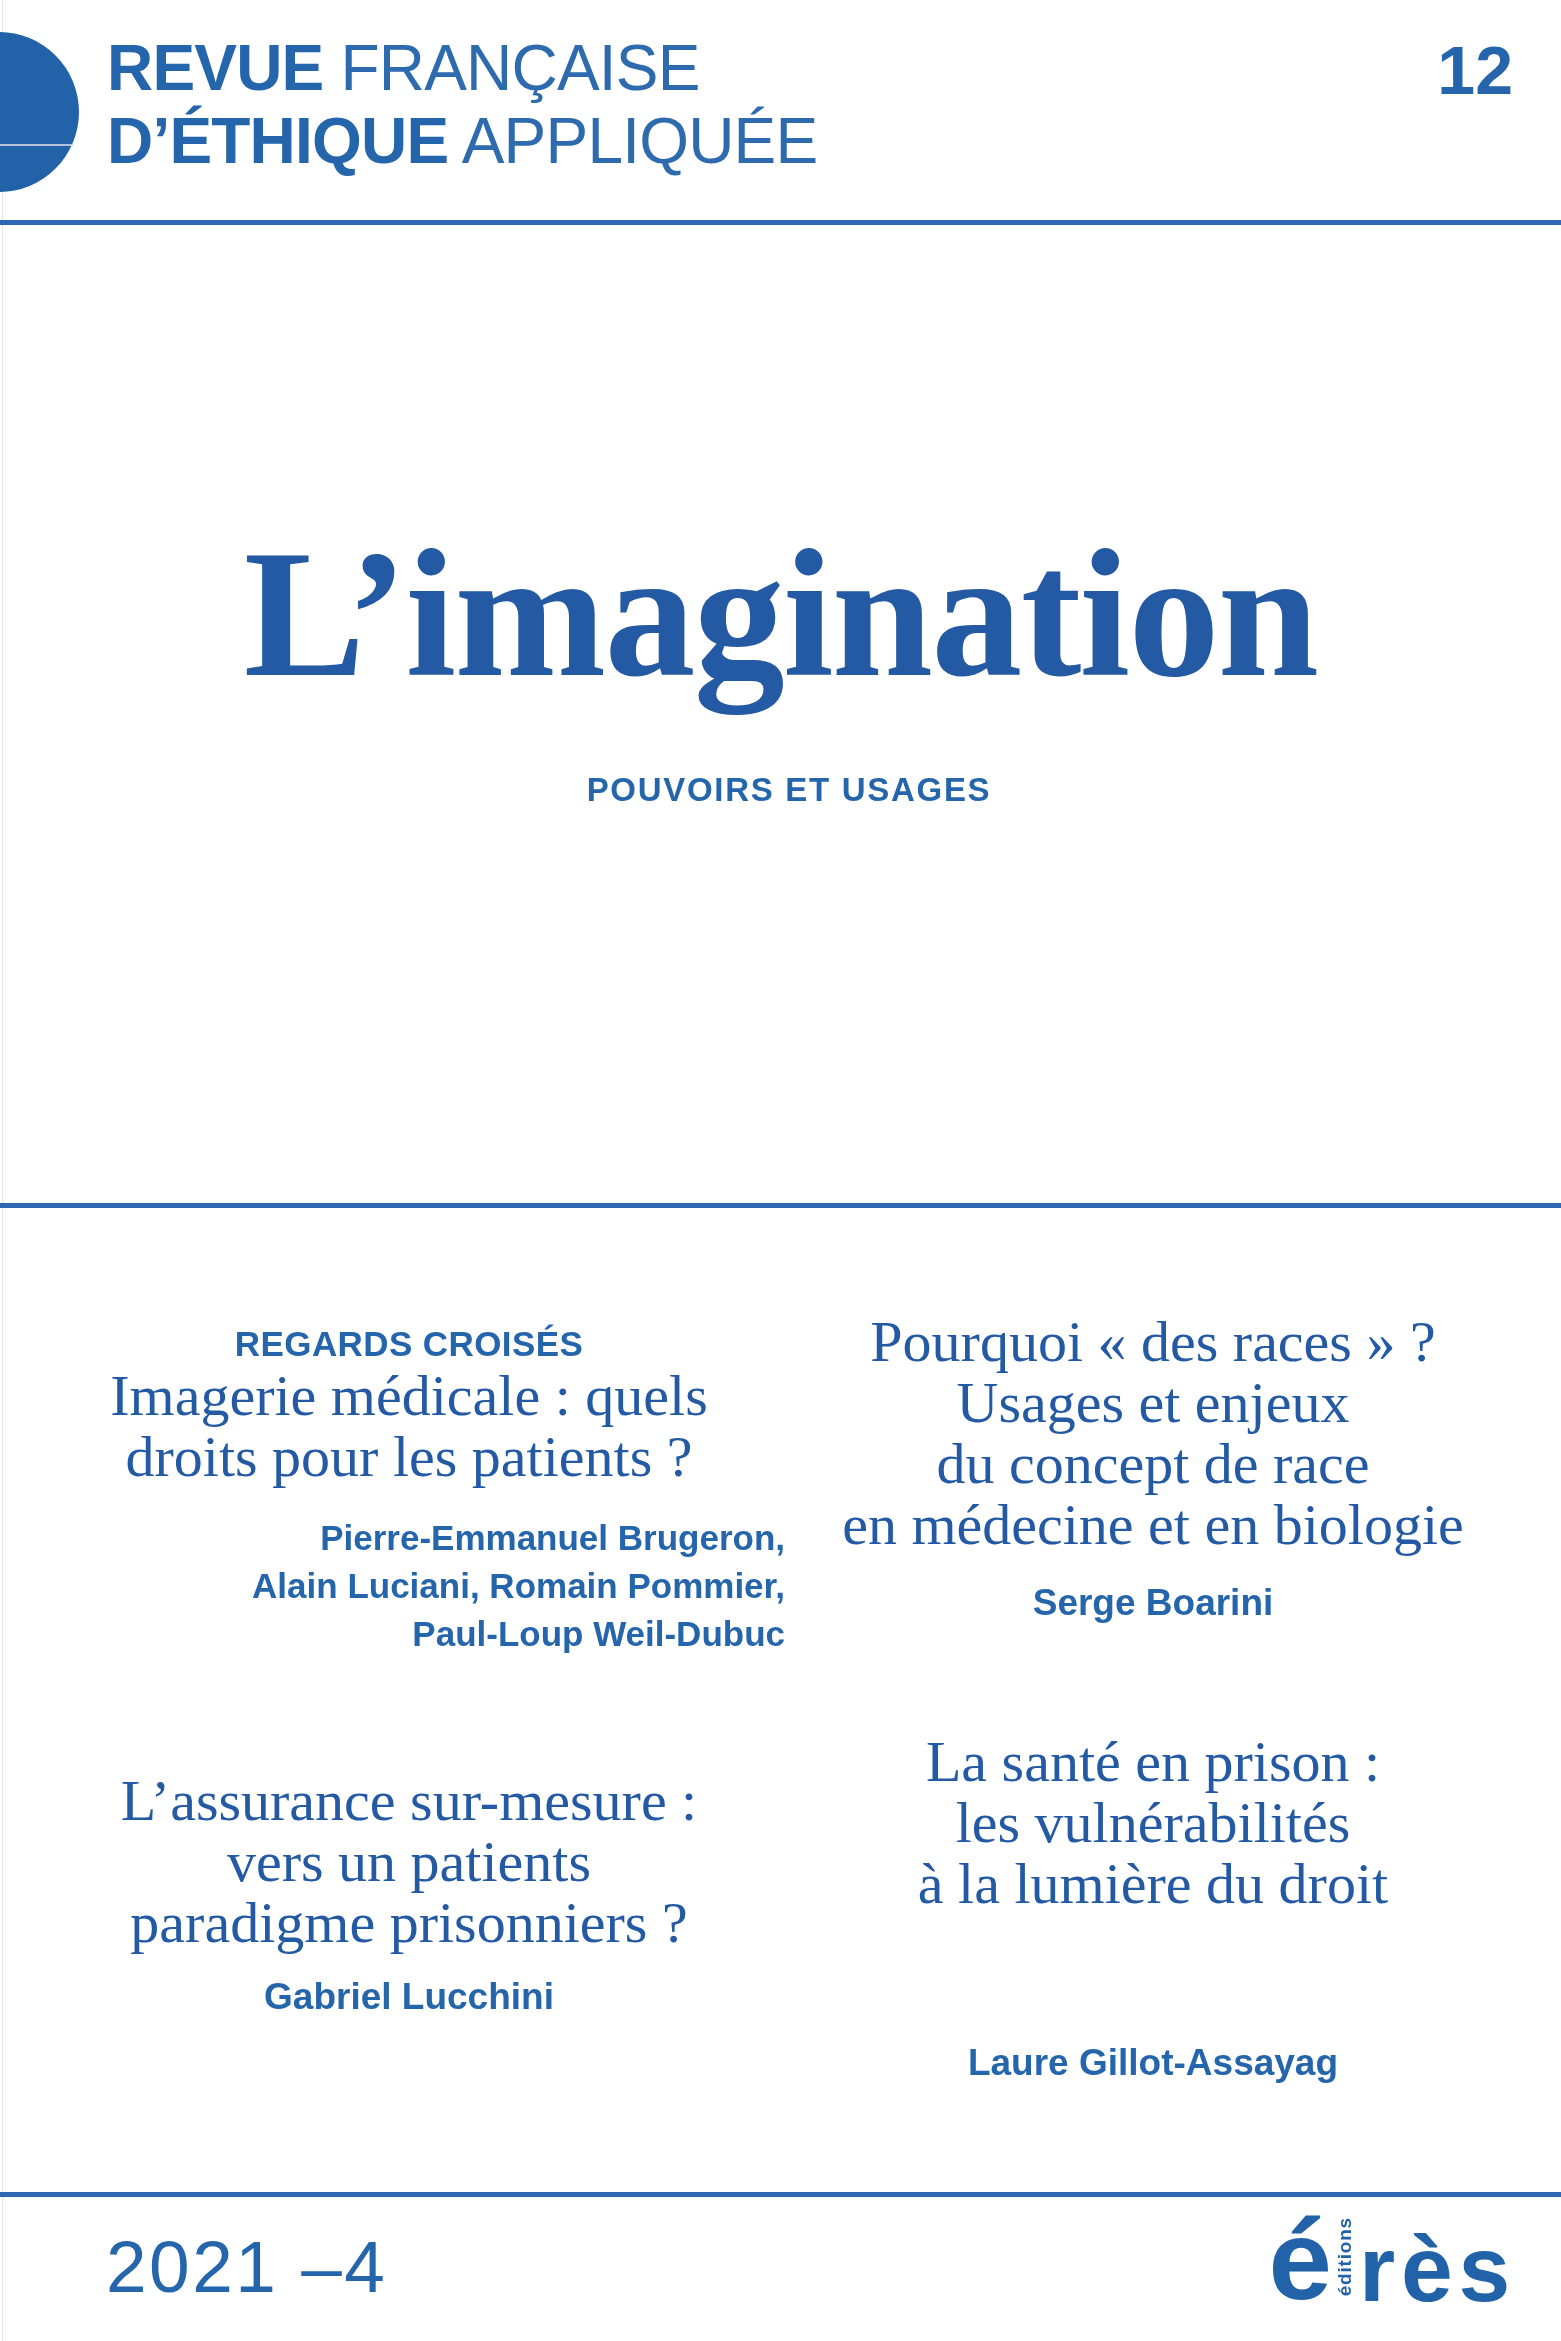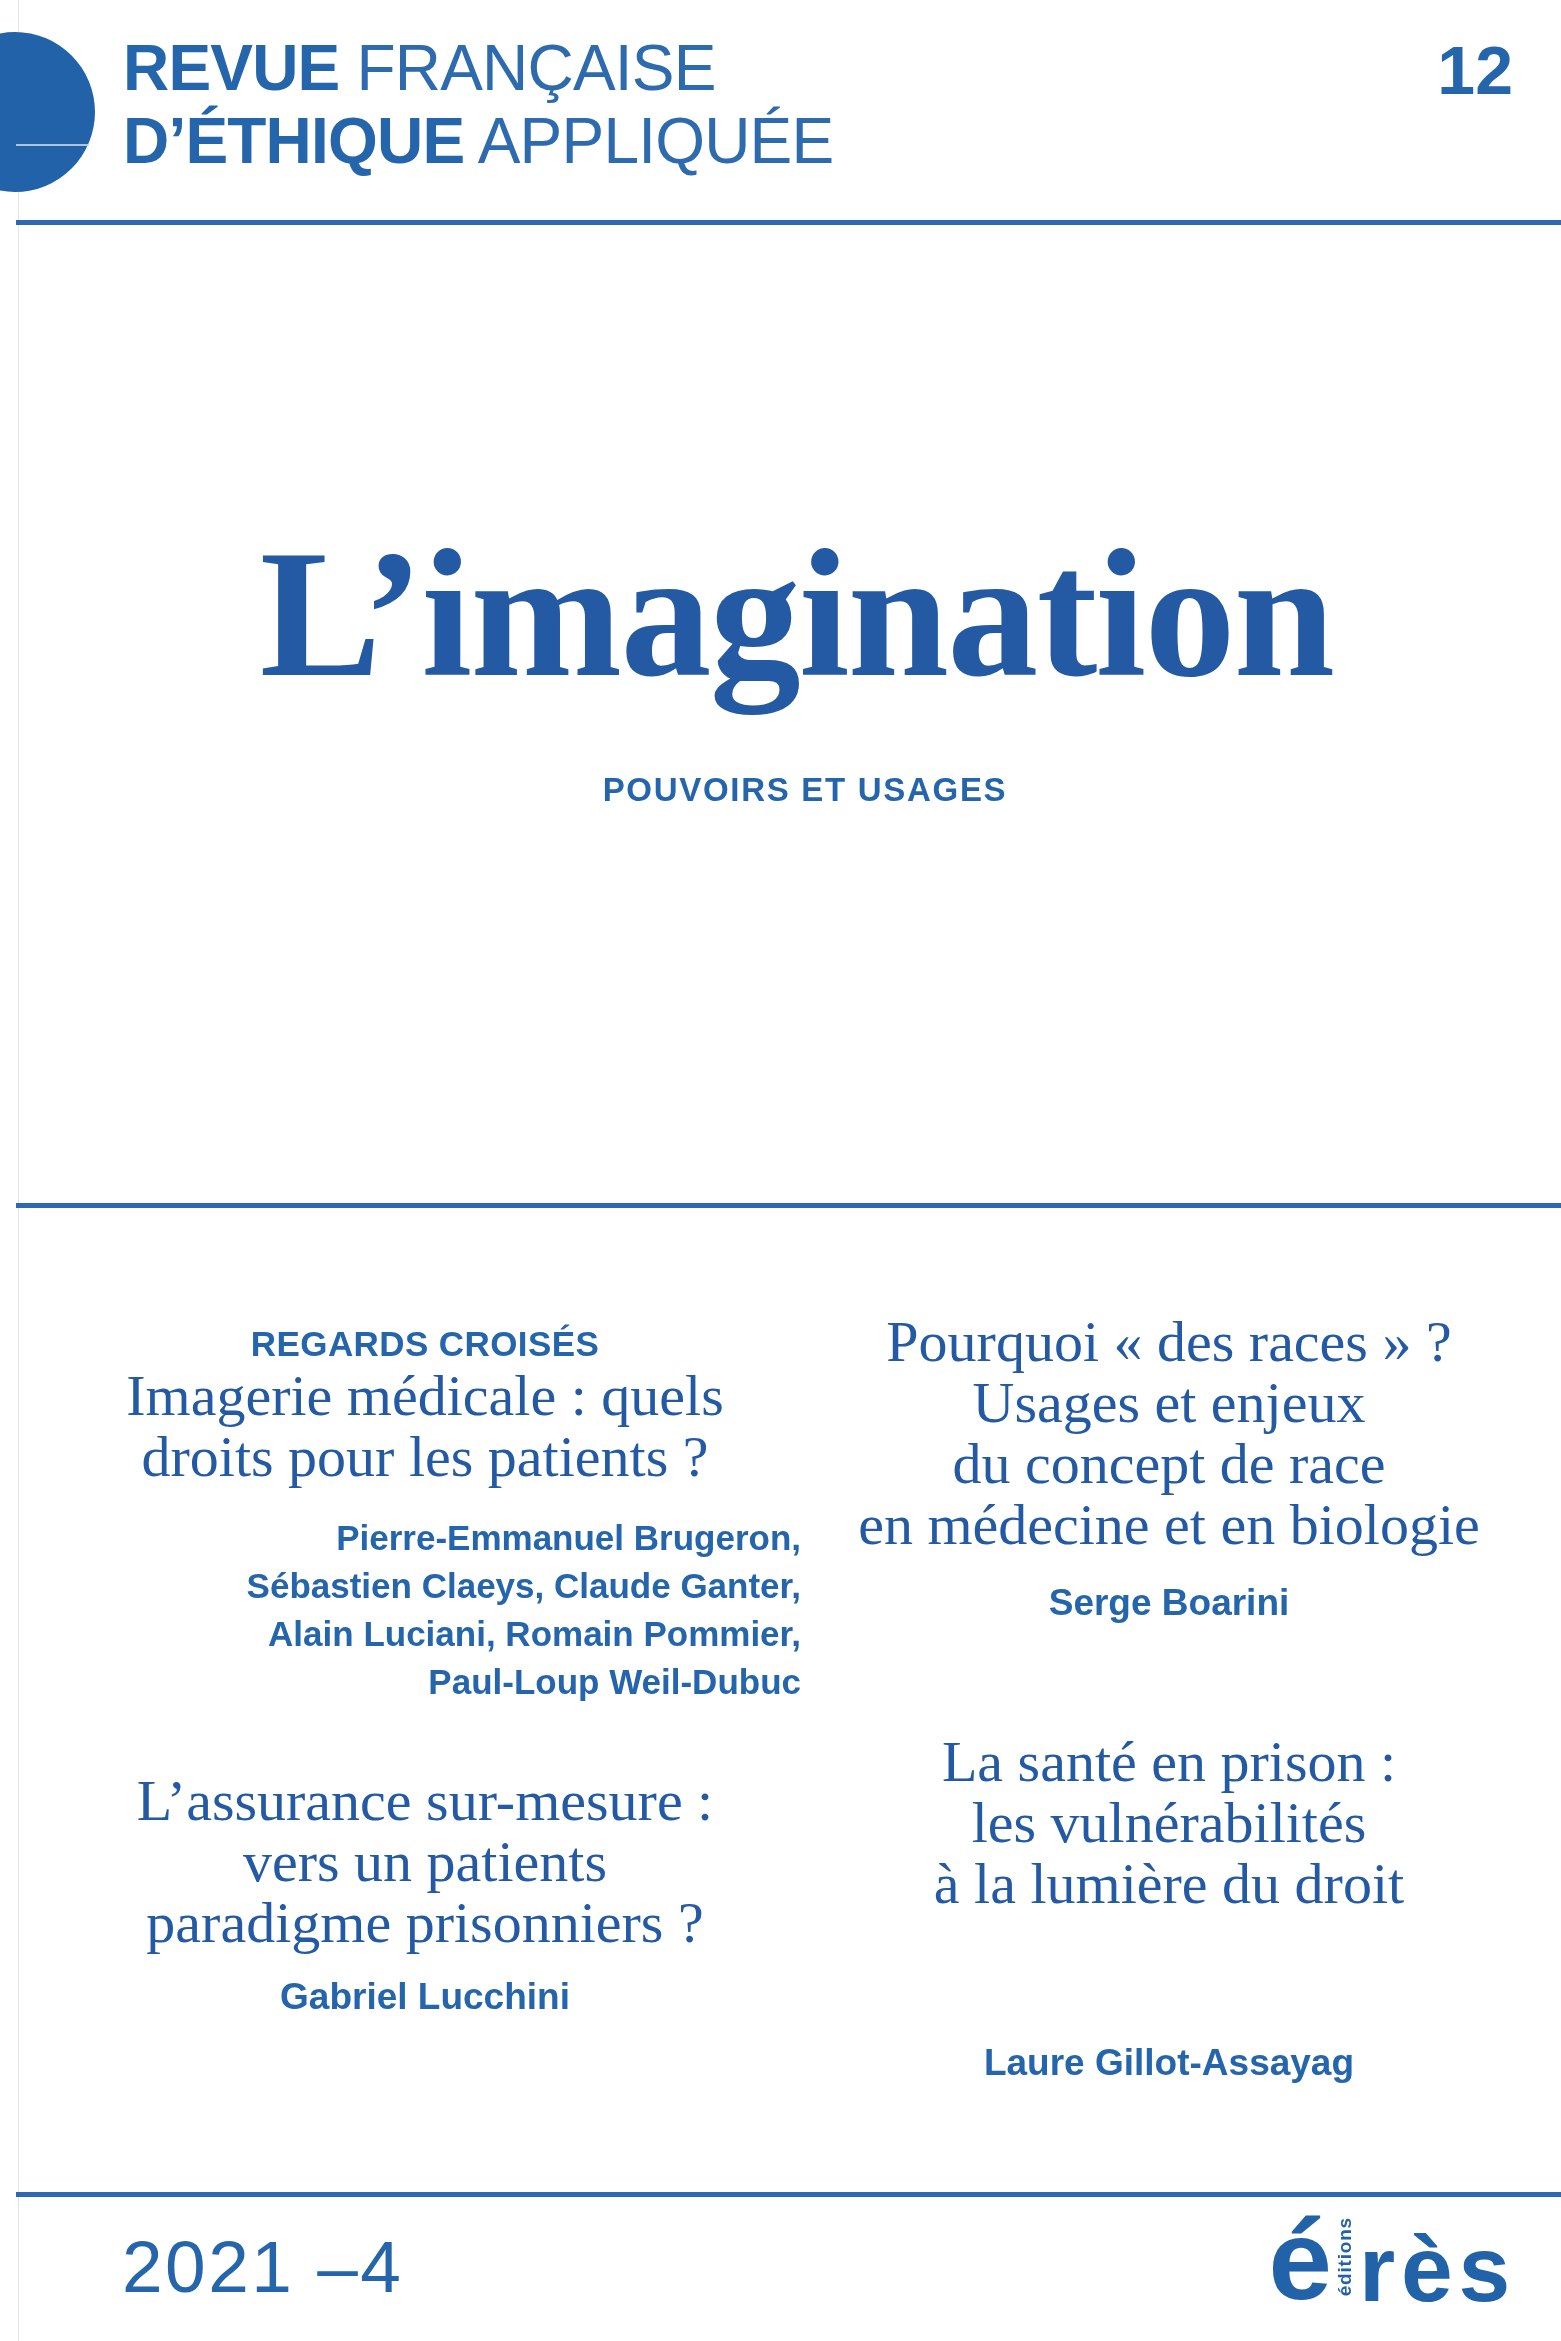--- a/index.html
+++ b/index.html
@@ -3,21 +3,21 @@
 <meta charset="utf-8">
 <style>
   * { margin: 0; padding: 0; box-sizing: border-box; }
   html, body { background: #ffffff; }
   body {
     width: 1561px; height: 2342px;
     position: relative;
     font-family: "Liberation Sans", "DejaVu Sans", sans-serif;
     overflow: hidden;
   }
-  .abs { position: absolute; margin-left: 16px; }
+  .abs { position: absolute; }
 
   
   :root {
     --blue-sans:  #2565ab;
     --blue-serif: #2459a4;
     --blue-rule:  #2e68b4;
     --blue-circle:#2162a9;
   }
 
   
@@ -168,21 +168,20 @@
 
 <div class="abs col-left centered kicker">REGARDS CROISÉS</div>
 
 <h2 class="abs col-left centered article-title t-ltop">
   <span class="line">Imagerie médicale : quels</span>
   <span class="line">droits pour les patients ?</span>
 </h2>
 
 <div class="abs col-left centered article-authors a-ltop">
   <span class="line">Pierre-Emmanuel Brugeron,</span>
-  <span class="line">Sébastien Claeys, Claude Ganter,</span>
   <span class="line">Alain Luciani, Romain Pommier,</span>
   <span class="line">Paul-Loup Weil-Dubuc</span>
 </div>
 
 <h2 class="abs col-left centered article-title t-lbot">
   <span class="line">L’assurance sur-mesure :</span>
   <span class="line">vers un patients</span>
   <span class="line">paradigme prisonniers ?</span>
 </h2>
 <div class="abs col-left centered author-single a-lbot">Gabriel Lucchini</div>

